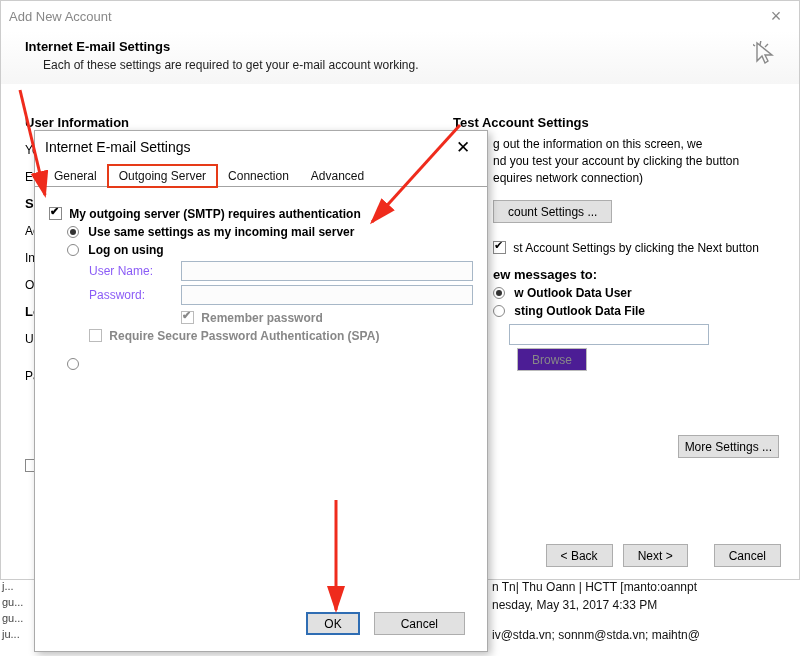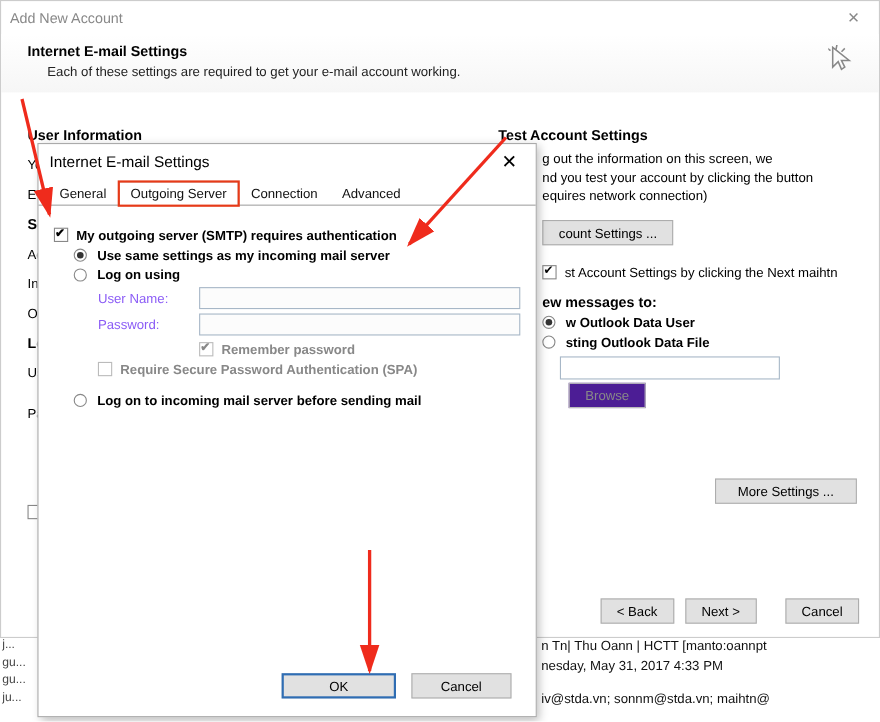--- a/index.html
+++ b/index.html
@@ -125,21 +125,21 @@
 .indent1 { padding-left:18px; }
 .logon-fields { padding-left:40px; margin-top:4px; }
 .logon-fields .frow { display:flex; align-items:center; margin:4px 0; }
 .logon-fields .frow .flbl { width:92px; color:#8b5cf6; }
 .logon-fields .frow input { flex:1; height:20px; border:1px solid #a7b7c7; background:#fcfcfc; }
 .disabled { color:#888; }
 .dialog-buttons {
   position:absolute; bottom:16px; right:22px;
   display:flex; gap:14px;
 }
-.btn.primary { border:2px solid #2f6db3; padding:0 41px;}
+.btn.primary { border:2px solid #2f6db3; padding:0 16px;}
 .btn.wide { padding:0 26px; }
 
 
 .arrow {
   position:absolute;
   pointer-events:none;
 }
 .arrow svg { overflow:visible; }
 
 
@@ -200,37 +200,37 @@
   <div class="col-right">
     <div class="section-title">Test Account Settings</div>
     <div class="right-para">
       <div style="padding-left:40px;">g out the information on this screen, we</div>
       <div style="padding-left:40px;">nd you test your account by clicking the button</div>
       <div style="padding-left:40px;">equires network connection)</div>
     </div>
     <button class="btn" style="margin-left:40px">count Settings ...</button>
     <div style="margin:18px 0 0 40px">
       <span class="checkbox-fake checked"></span>
-      <span>st Account Settings by clicking the Next maihtn</span>
+      <span>st Account Settings by clicking the Next button</span>
     </div>
     <div class="section-title" style="margin:12px 0 4px 40px">ew messages to:</div>
     <div style="margin-left:40px" class="opt-row">
       <span class="radio-fake checked"></span>
       <span>w Outlook Data User</span>
     </div>
     <div style="margin-left:40px" class="opt-row">
       <span class="radio-fake"></span>
       <span>sting Outlook Data File</span>
     </div>
     <div style="margin:6px 0 0 56px">
       <span class="browse-input"></span>
       <button class="btn browse-btn">Browse</button>
     </div>
     <div style="text-align:right; margin-top:64px; padding-right:4px;">
-      <button class="btn" style="padding:0 20px">More Settings ...</button>
+      <button class="btn" style="padding:0 6px">More Settings ...</button>
     </div>
   </div>
 
   <div class="bottom-buttons">
     <button class="btn">&lt; Back</button>
     <button class="btn">Next &gt;</button>
     <button class="btn" style="margin-left:16px">Cancel</button>
   </div>
 </div>
 
@@ -283,21 +283,20 @@
         <span class="checkbox-fake checked" style="border-color:#bbb"></span>
         <span>Remember password</span>
       </div>
       <div class="opt-row" style="margin-top:4px;">
         <span class="checkbox-fake" style="border-color:#bbb"></span>
         <span>Require Secure Password Authentication (SPA)</span>
       </div>
     </div>
     <div class="opt-row indent1" style="margin-top:14px">
       <span class="radio-fake"></span>
-      <span>Log on to incoming mail server before sending mail</span>
     </div>
   </div>
   <div class="dialog-buttons">
     <button class="btn primary">OK</button>
     <button class="btn wide">Cancel</button>
   </div>
 </div>
 
 <div class="arrow" style="left:0; top:0; width:800px; height:656px;">
 <svg width="800" height="656">

